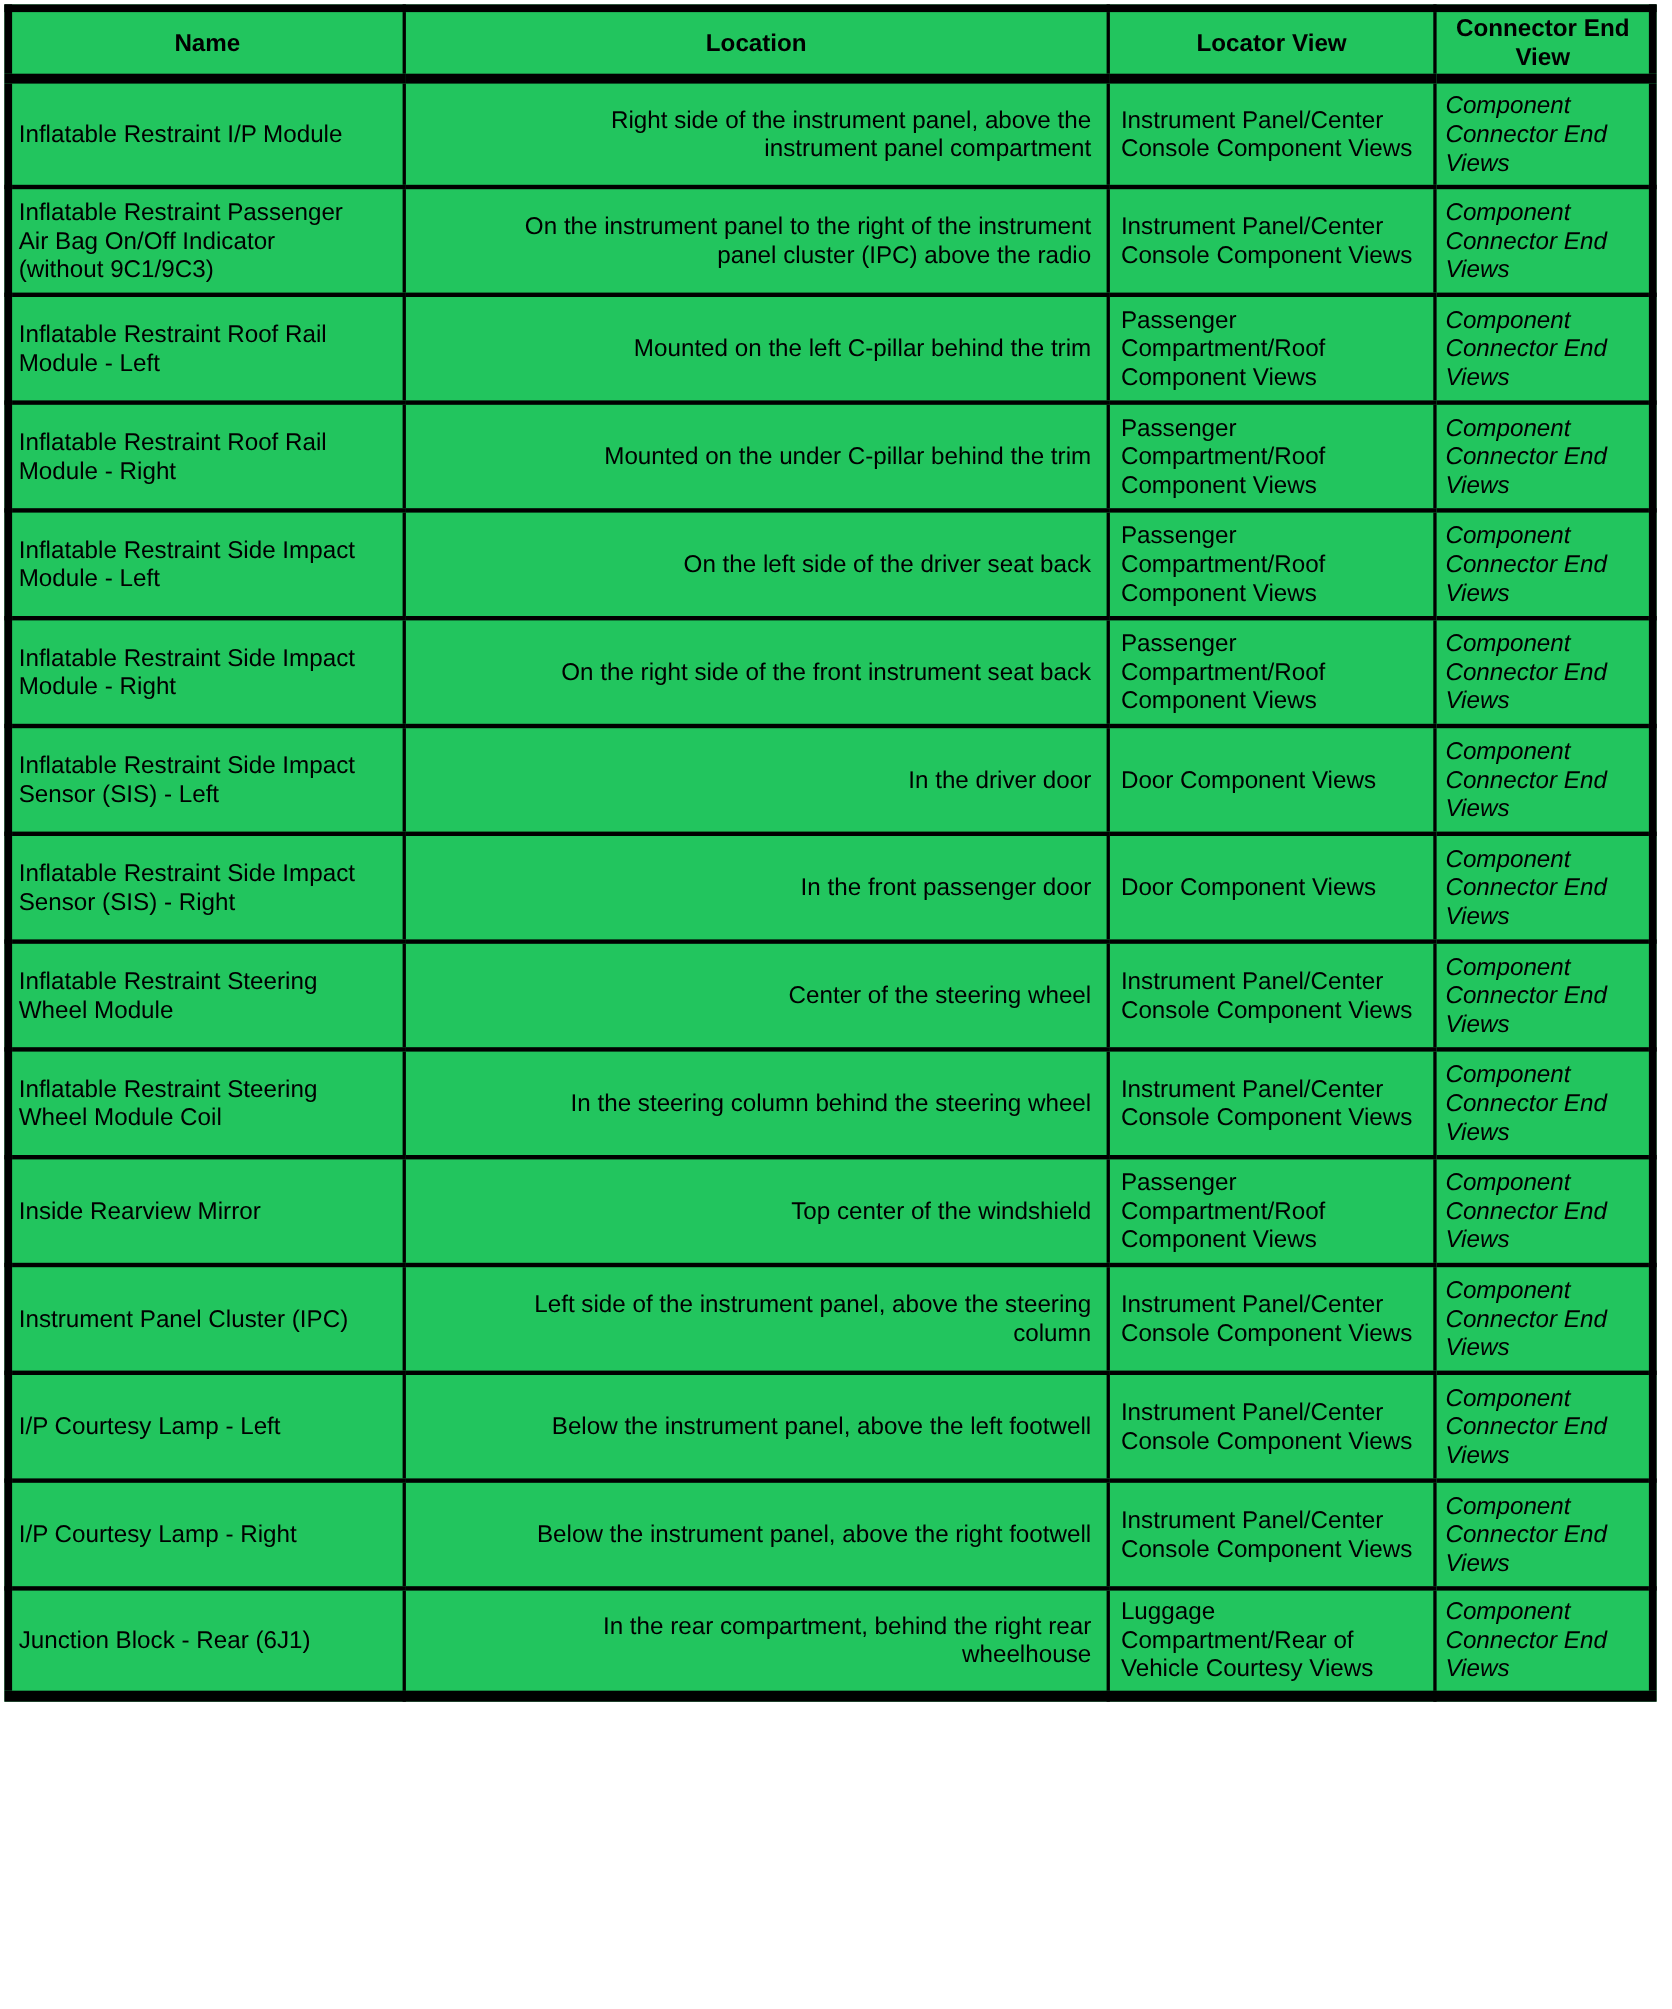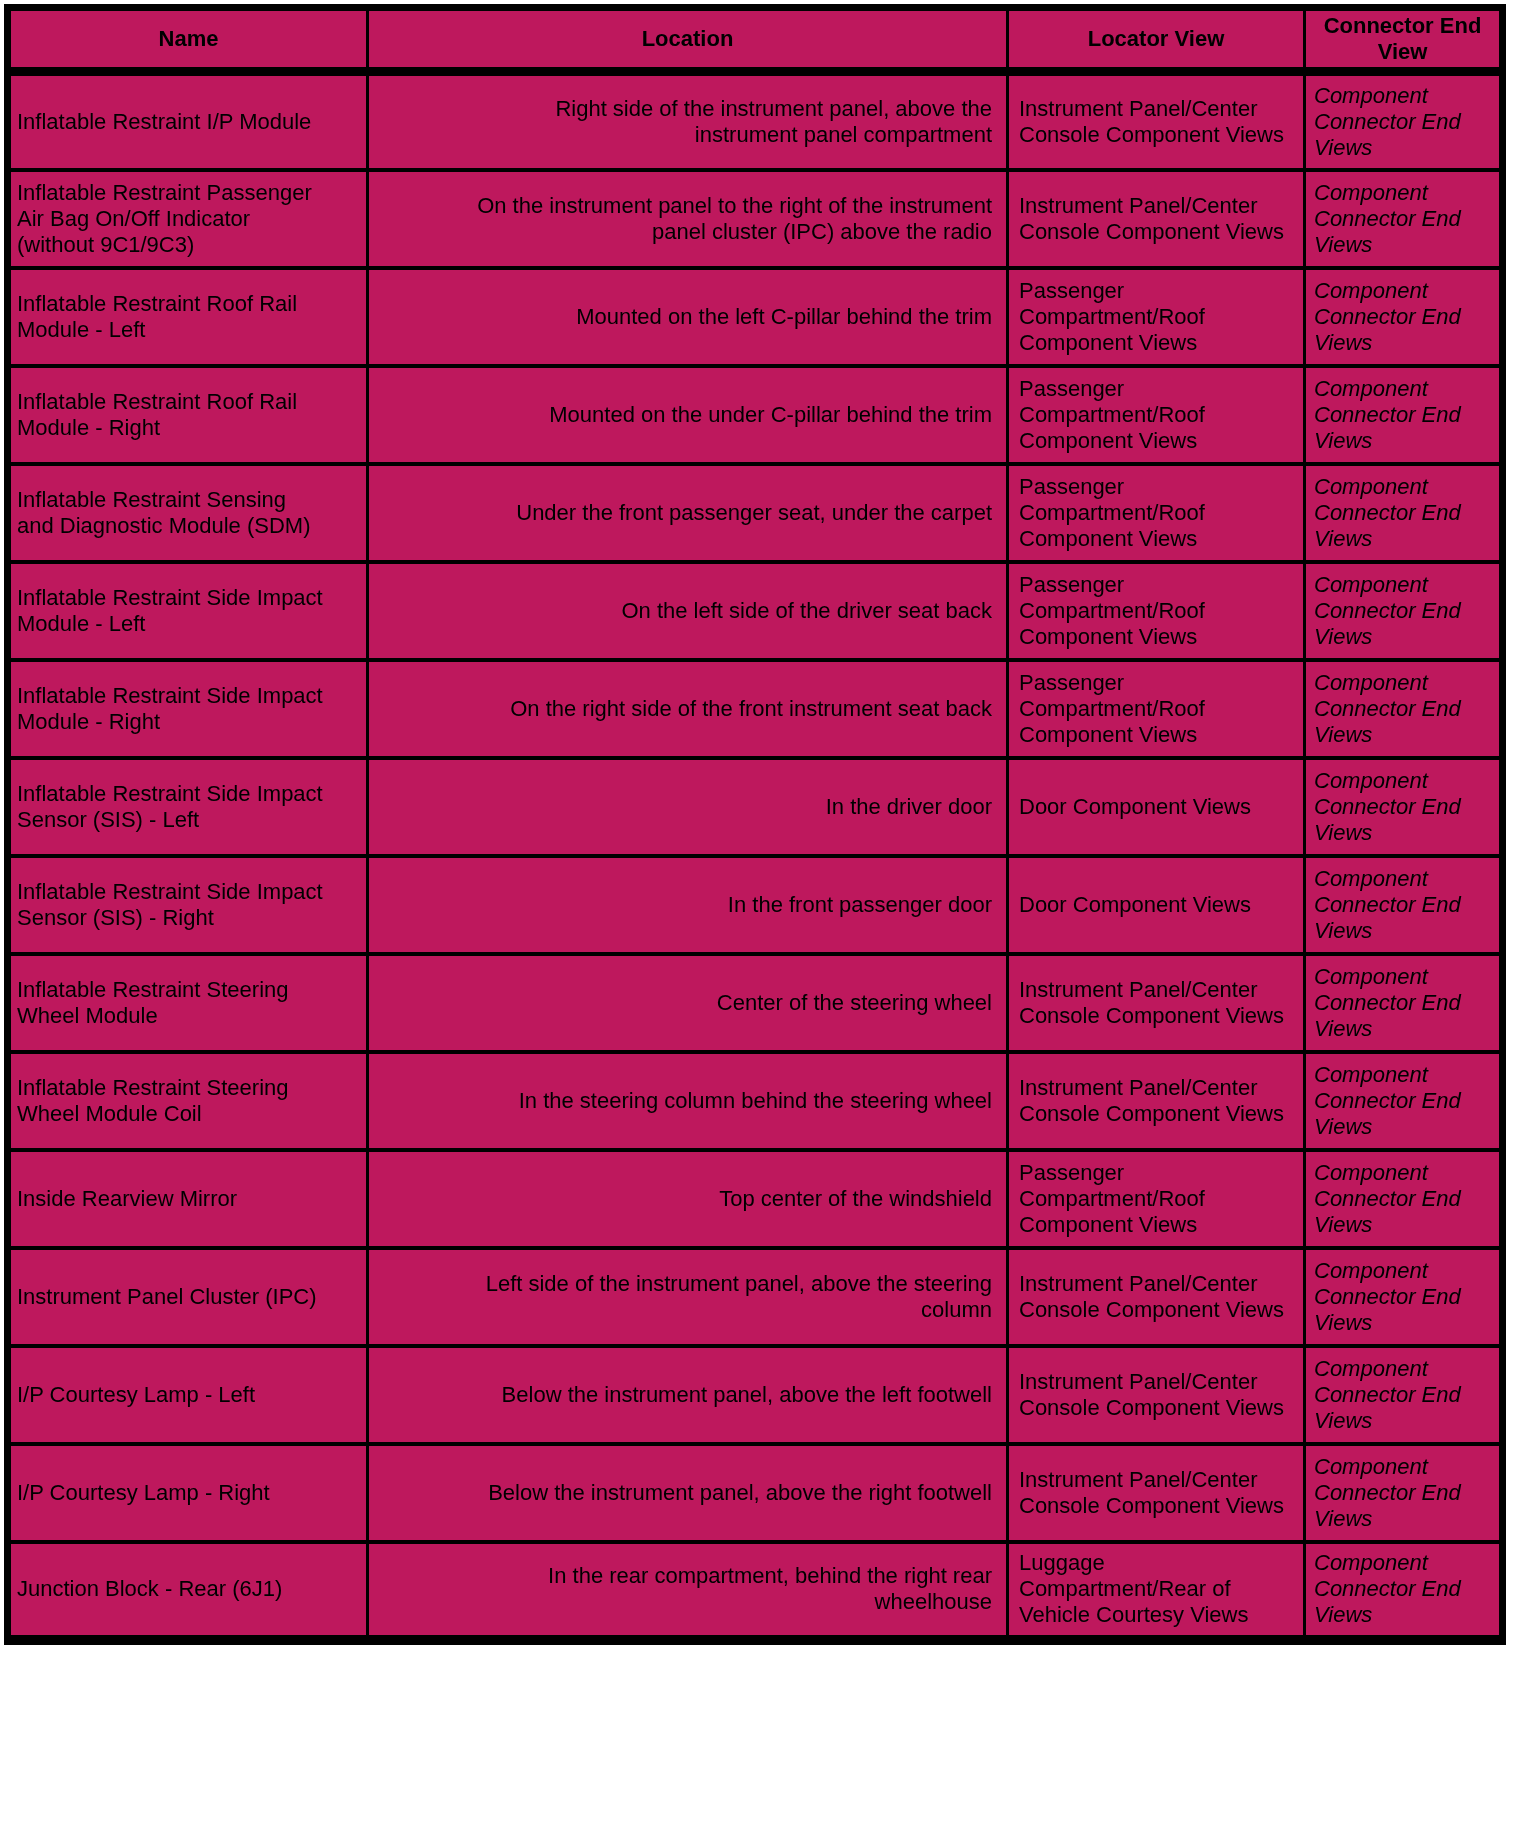--- a/index.html
+++ b/index.html
@@ -18,21 +18,21 @@
     width: 1520px; height: 1826px;
     background: #ffffff;
   }
   table.tbl {
     position: absolute;
     left: 4px;
     top: 4px;
     width: 1200px;
     border-collapse: collapse;
     table-layout: fixed;
-    background: #be185d;
+    background: #22c55e;
     border: 7px solid #000000;
     border-bottom-width: 10px;
   }
   col.c1 { width: 360px; }
   col.c2 { width: 640px; }
   col.c3 { width: 297px; }
   col.c4 { width: 198px; }
 
   th, td {
     border-left: 3px solid #000000;
@@ -133,31 +133,20 @@
 Module - Right</td>
     <td class="loc">Mounted on the under C-pillar behind the trim</td>
     <td class="locv">Passenger
 Compartment/Roof
 Component Views</td>
     <td class="conn">Component
 Connector End
 Views</td>
   </tr>
 
-  <tr>
-    <td class="name">Inflatable Restraint Sensing
-and Diagnostic Module (SDM)</td>
-    <td class="loc">Under the front passenger seat, under the carpet</td>
-    <td class="locv">Passenger
-Compartment/Roof
-Component Views</td>
-    <td class="conn">Component
-Connector End
-Views</td>
-  </tr>
 
   <tr>
     <td class="name">Inflatable Restraint Side Impact
 Module - Left</td>
     <td class="loc">On the left side of the driver seat back</td>
     <td class="locv">Passenger
 Compartment/Roof
 Component Views</td>
     <td class="conn">Component
 Connector End

